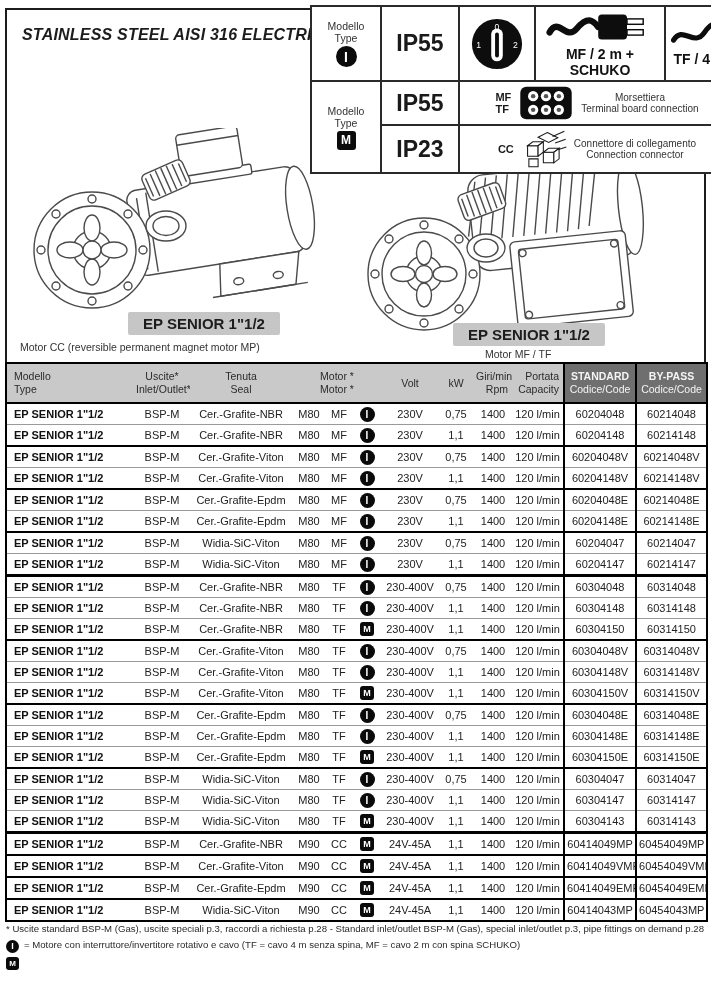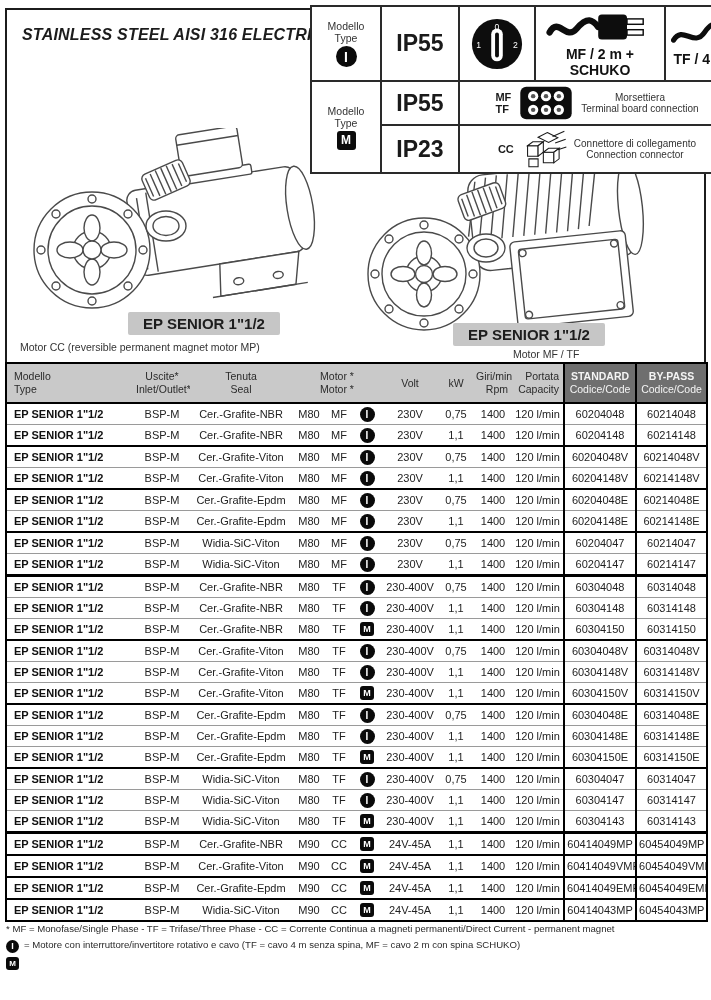--- a/index.html
+++ b/index.html
@@ -163,21 +163,21 @@
       <line x1="138" y1="36" x2="138" y2="55"></line>
     </g>
     <ellipse cx="124" cy="92" rx="19" ry="14"></ellipse>
     <ellipse cx="124" cy="92" rx="12" ry="9"></ellipse>
   </g>
 </svg>
 
 <div class="pump-label" style="left:128px;top:312px;">EP SENIOR 1"1/2</div>
 <div class="pump-caption" style="left:20px;top:341px;">Motor CC (reversible permanent magnet motor MP)</div>
 <div class="pump-label" style="left:453px;top:323px;">EP SENIOR 1"1/2</div>
-<div class="pump-caption" style="left:485px;top:348px;margin-left:28px;">Motor MF / TF</div>
+<div class="pump-caption" style="left:485px;top:348px;">Motor MF / TF</div>
 
 <table class="legend">
   <tbody>
       <tr class="r1">
     <td class="type-cell">
       <span>Modello</span><br>
       <span>Type</span><br>
       <span class="type-icon ti-i">I</span>
     </td>
     <td class="ip-cell">IP55</td>
@@ -685,21 +685,21 @@
     <td>1400</td>
     <td>120 l/min</td>
     <td class="c-std">60414043MP</td>
     <td class="c-byp">60454043MP</td>
   </tr>
     </tbody>
 </table>
 
 <div class="footnotes">
   <div class="fn-row">
-      <span>* MF = Monofase/Single Phase - TF = Trifase/Three Phase - CC = Corrente Continua a magneti permanenti/Direct Current - permanent magnet</span>
+      <span>* Uscite standard BSP-M (Gas), uscite speciali p.3, raccordi a richiesta p.28 - Standard inlet/outlet BSP-M (Gas), special inlet/outlet p.3, pipe fittings on demand p.28</span>
     </div>
   <div class="fn-row">
     <span class="fn-badge"><span class="badge badge-i">I</span></span>
     <span>= Motore con interruttore/invertitore rotativo e cavo (TF = cavo 4 m senza spina, MF = cavo 2 m con spina SCHUKO)</span>
   </div>
   <div class="fn-row">
     <span class="fn-badge"><span class="badge badge-m">M</span></span>
   </div>
 </div>
 

